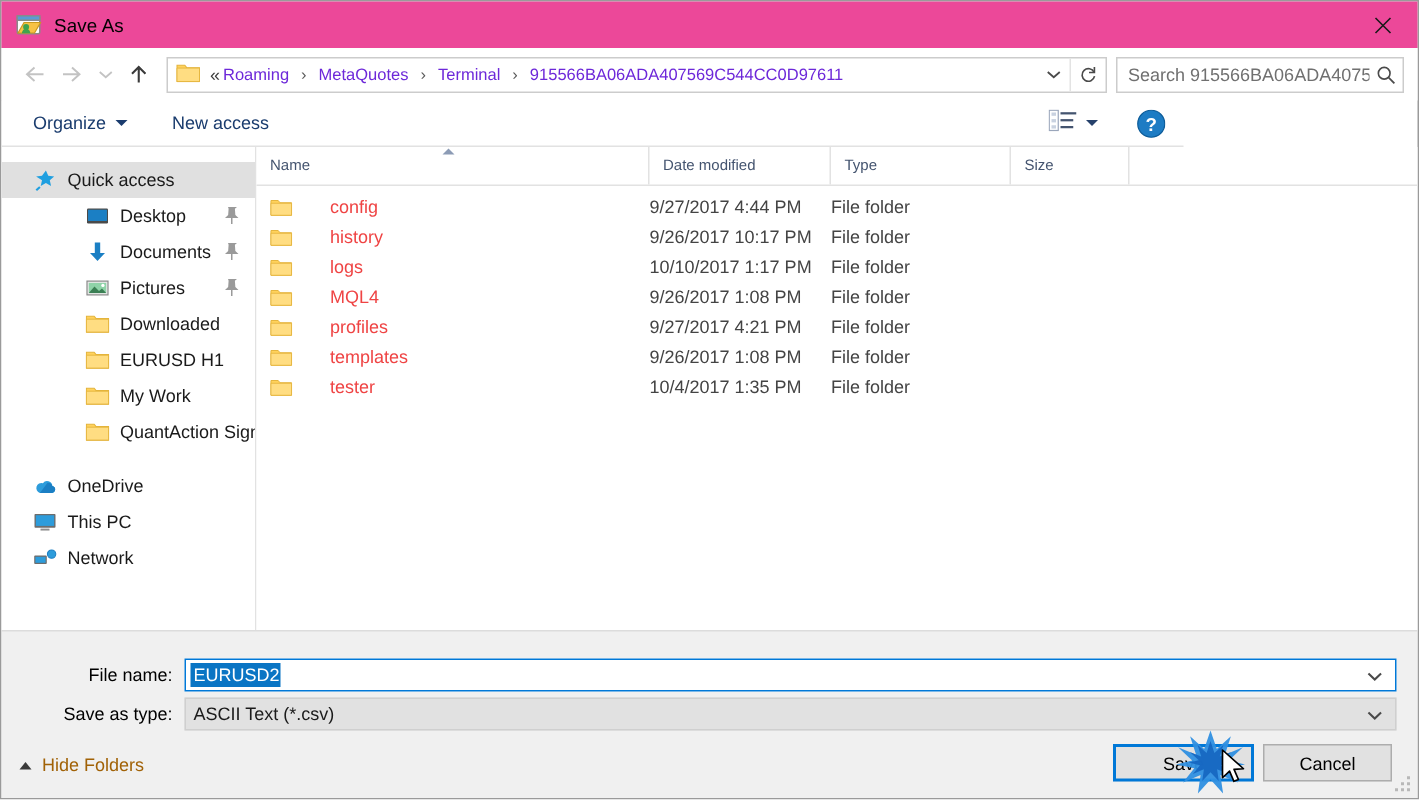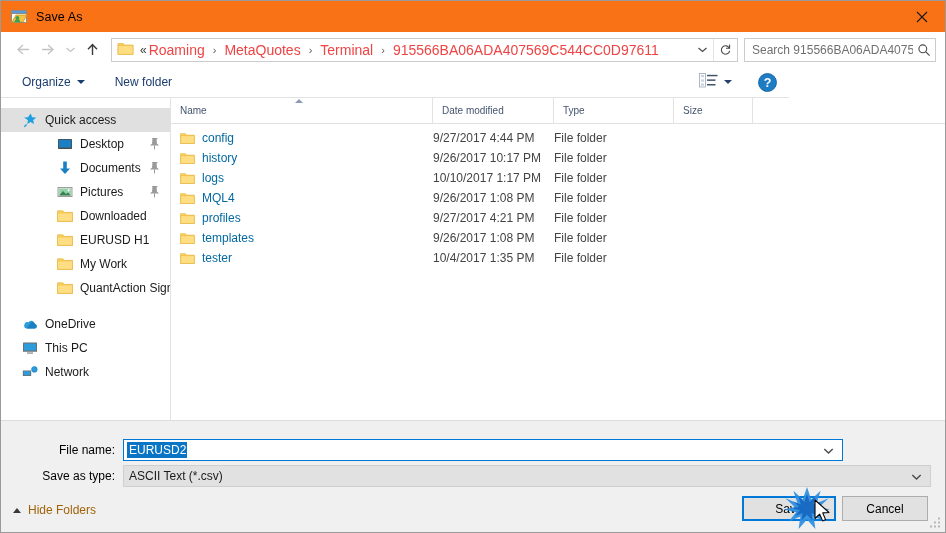--- a/index.html
+++ b/index.html
@@ -14,21 +14,21 @@
   #dialog {
     position: relative;
     width: 946px; height: 533px;
     background: #ffffff;
     border: 1px solid #9a9a9a;
   }
 
   
   #titlebar {
     position: absolute; left: 0; top: 0; width: 944px; height: 31px;
-    background: #f97316;
+    background: #ec4899;
     display: flex; align-items: center;
   }
   #title-icon {
     margin-left: 9px; width: 18px; height: 18px;
     position: relative; flex: none;
   }
   #title-text {
     margin-left: 8px; font-size: 12.5px; color: #000;
     letter-spacing: 0.1px;
   }
@@ -57,21 +57,21 @@
     flex: 1 1 auto; height: 24px; margin-right: 6px;
     border: 1px solid #cccccc; background: #ffffff;
     display: flex; align-items: center; position: relative;
   }
   #addr-folder-icon { margin-left: 5px; flex: none; }
   .crumb-sep {
     color: #5a5a5a; font-size: 11px; padding: 0 6px;
     display: inline-flex; align-items: center;
   }
   .crumb {
-    font-size: 14px; color: #ef4444; white-space: nowrap;
+    font-size: 11px; color: #6d28d9; white-space: nowrap;
     padding: 1px 2px;
   }
   #crumb-overflow { font-size: 12px; color: #3a3a3a; padding-left: 6px; }
   #addr-dropdown {
     margin-left: auto; width: 22px; height: 22px; flex: none;
     display: flex; align-items: center; justify-content: center;
   }
   #addr-refresh {
     width: 24px; height: 22px; flex: none;
     display: flex; align-items: center; justify-content: center;
@@ -154,41 +154,41 @@
     position: absolute; left: 124px; top: 1px;
     width: 0; height: 0;
     border-left: 4px solid transparent; border-right: 4px solid transparent;
     border-bottom: 4px solid #8c9bb5;
   }
   .frow {
     height: 20px; display: flex; align-items: center; font-size: 12px;
   }
   .fcell-name {
     width: 262px; display: flex; align-items: center;
-    padding-left: 9px; color: #0369a1;
+    padding-left: 9px; color: #ef4444; gap: 18px;
   }
   .fcell-name .fi { margin-right: 7px; flex: none; display:flex; }
   .fcell-date { width: 121px; color: #444; }
   .fcell-type { width: 120px; color: #444; }
   .fcell-size { width: 79px; color: #444; }
 
   
   #footer {
     position: absolute; left: 0; top: 419px; width: 944px; height: 112px;
     background: #f0f0f0; border-top: 1px solid #dcdcdc;
   }
   .form-row { position: absolute; left: 0; width: 944px; height: 22px; display: flex; align-items: center; }
   #row-filename { top: 18px; }
   #row-filetype { top: 44px; }
   .form-label {
     width: 122px; text-align: right; padding-right: 8px;
     font-size: 12px; color: #000;
   }
   #filename-input {
-    width: 720px; height: 22px; background: #ffffff;
+    width: 808px; height: 22px; background: #ffffff;
     border: 1px solid #0078d7; display: flex; align-items: center;
     position: relative;
   }
   #filename-value {
     font-size: 12px; background: #0a75c4; color: #ffffff;
     margin-left: 3px; padding: 1px 1px 1px 2px;
   }
   #filetype-select {
     width: 808px; height: 22px; background: #e1e1e1;
     border: 1px solid #cfcfcf; display: flex; align-items: center;
@@ -320,21 +320,21 @@
       </span>
     </div>
   </div>
 
   <div id="toolbar">
     <div class="tool-item" id="organize-btn">
       <span>Organize</span>
       <span class="tri-down"></span>
     </div>
     <div class="tool-item" id="newfolder-btn">
-      <span>New folder</span>
+      <span>New access</span>
     </div>
     <div id="toolbar-right">
       <div id="view-btn">
         <span>
           <svg width="19" height="15" viewBox="0 0 19 15">
             <rect x="0.5" y="0.5" width="6" height="13.5" fill="#ffffff" stroke="#9aa6bb" stroke-width="0.8"></rect>
             <rect x="2" y="2" width="3" height="2.2" fill="#c9d2e0"></rect>
             <rect x="2" y="6.4" width="3" height="2.2" fill="#c9d2e0"></rect>
             <rect x="2" y="10.5" width="3" height="2.2" fill="#c9d2e0"></rect>
             <rect x="8" y="1.8" width="10.5" height="1.5" fill="#44546f"></rect>

